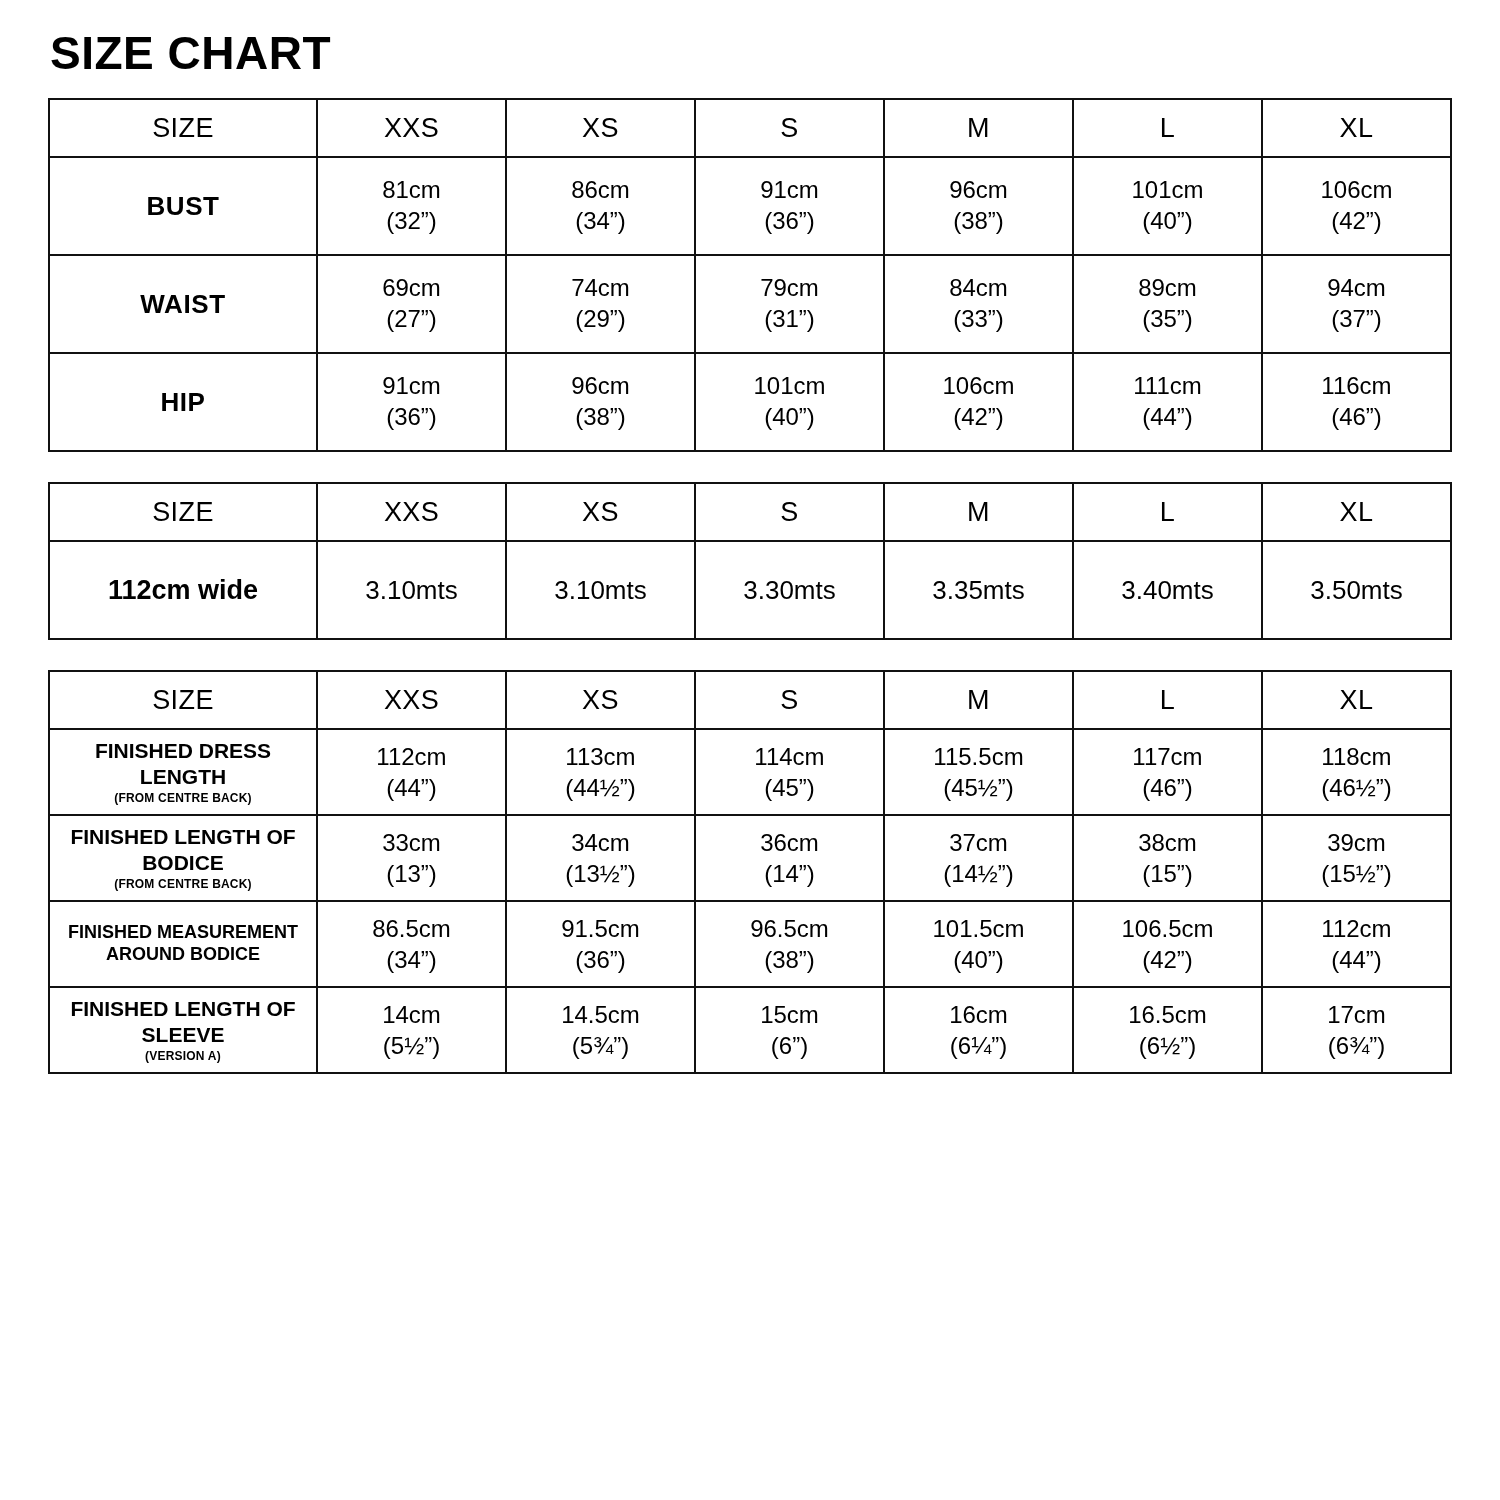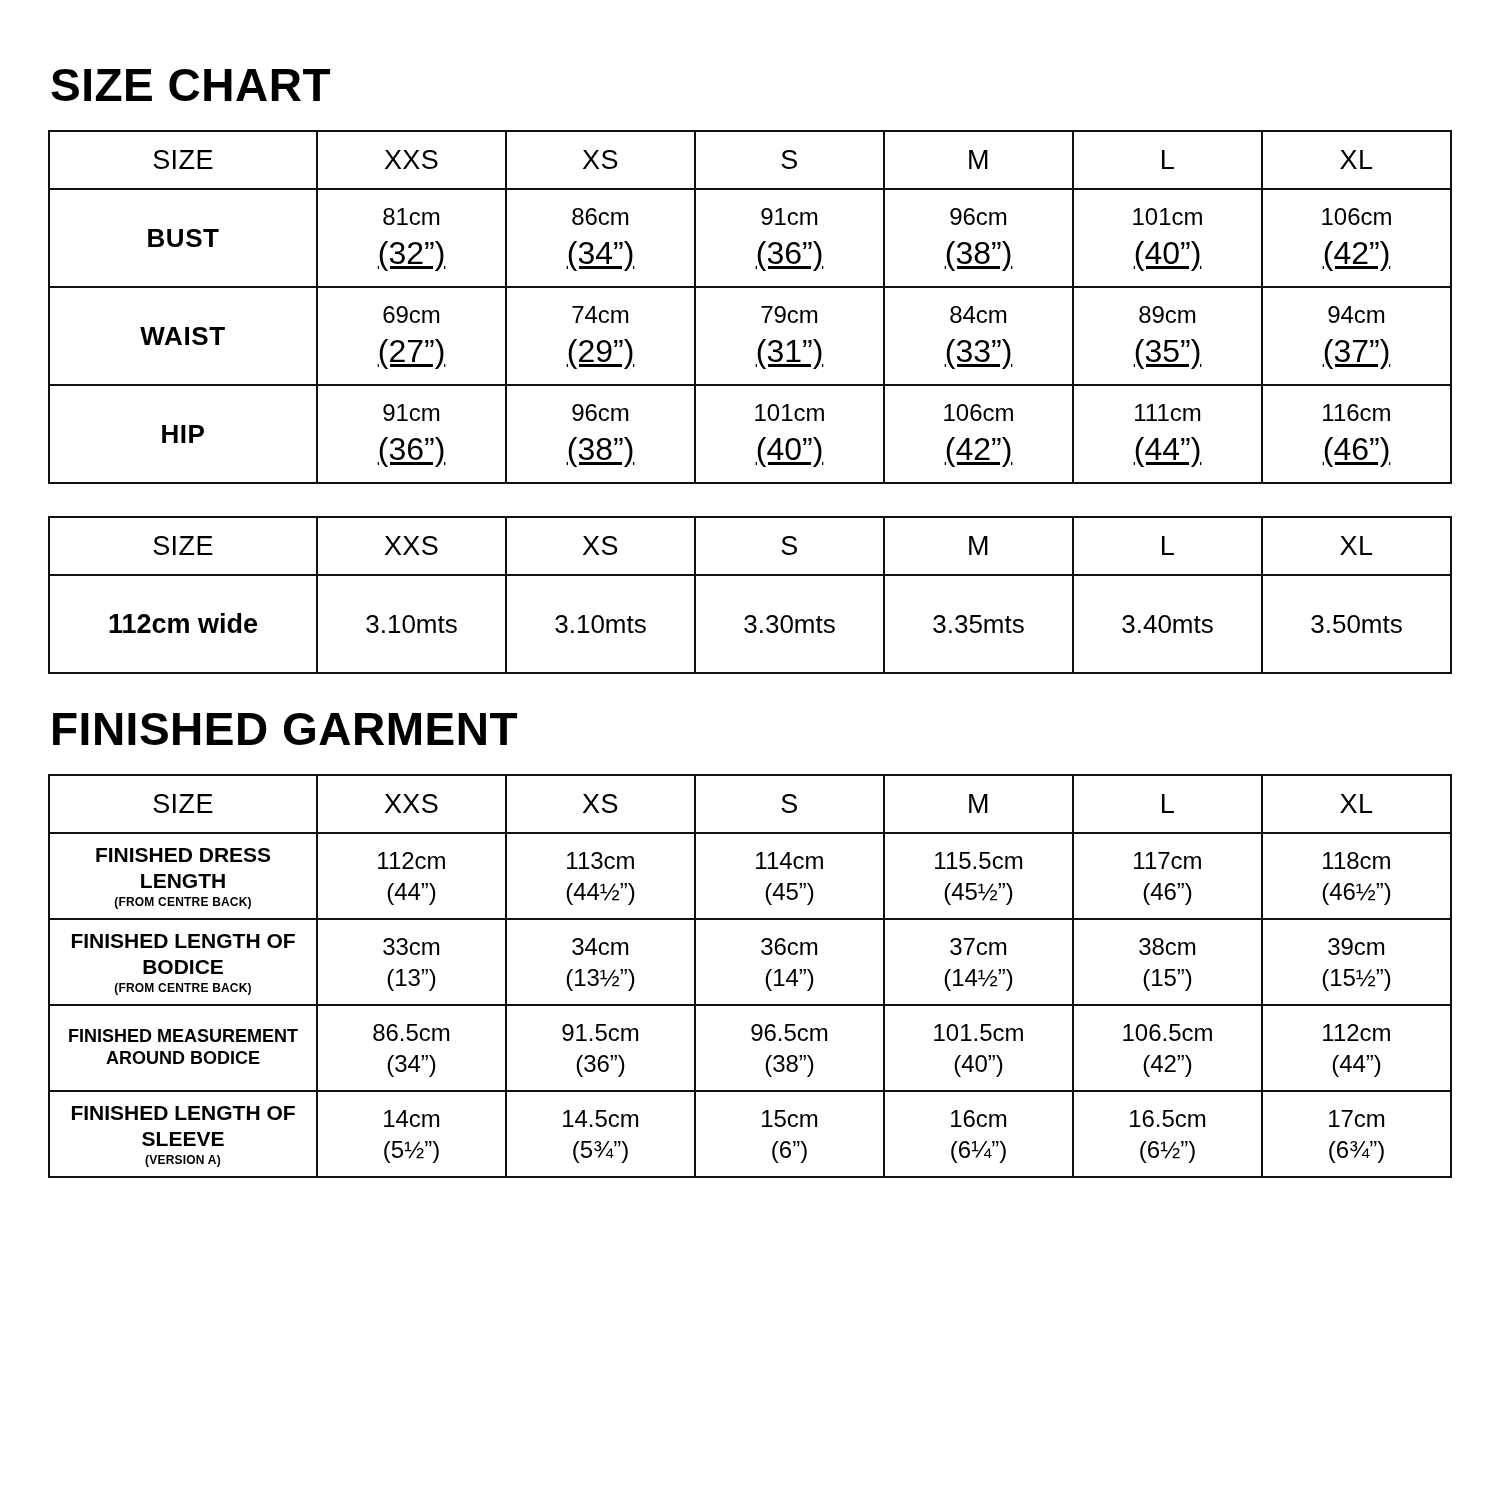--- a/index.html
+++ b/index.html
@@ -23,21 +23,20 @@
   }
   h1.section-title {
     font-size: 46px;
     font-weight: 700;
     letter-spacing: 0.5px;
     margin: 0 0 22px 2px;
     line-height: 1;
   }
   .section {
     margin-bottom: 30px;
-    margin-top: 32px;
   }
   table.chart {
     width: 1404px;
     border-collapse: collapse;
     table-layout: fixed;
   }
   table.chart td, table.chart th {
     border: 2px solid #111111;
     text-align: center;
     vertical-align: middle;
@@ -60,22 +59,21 @@
     font-weight: 700;
     letter-spacing: 0.6px;
   }
   .sizechart .data-cell {
     height: 96px;
     font-size: 24px;
     line-height: 1.28;
   }
   .sizechart .data-cell .sub {
     display: block;
-    font-size: 32px;
-    text-decoration: underline;
+    font-size: 24px;
   }
 
   
   .meterage .row-label {
     font-size: 27px;
     font-weight: 700;
   }
   .meterage .data-cell {
     height: 96px;
     font-size: 26px;
@@ -203,21 +201,20 @@
           <td class="data-cell">3.35mts</td>
           <td class="data-cell">3.40mts</td>
           <td class="data-cell">3.50mts</td>
         </tr>
 
       </tbody>
     </table>
   </div>
 
   <div class="section finished">
-    <h1 class="section-title">FINISHED GARMENT</h1>
     <table class="chart">
       <colgroup>
         <col class="c-label">
           <col class="c-size">
           <col class="c-size">
           <col class="c-size">
           <col class="c-size">
           <col class="c-size">
           <col class="c-size">
       </colgroup>

